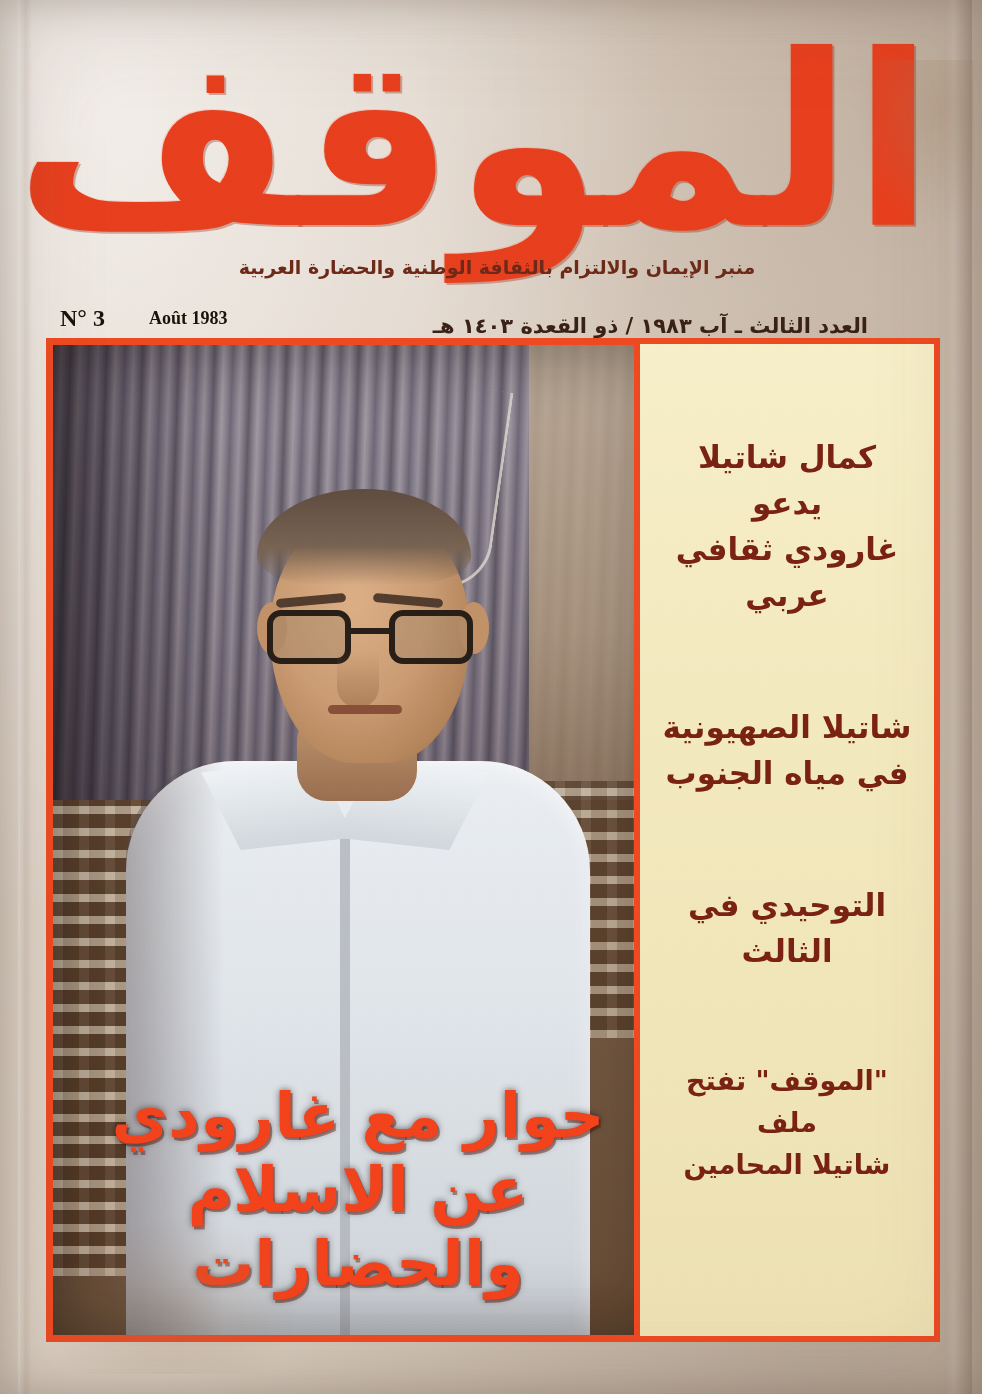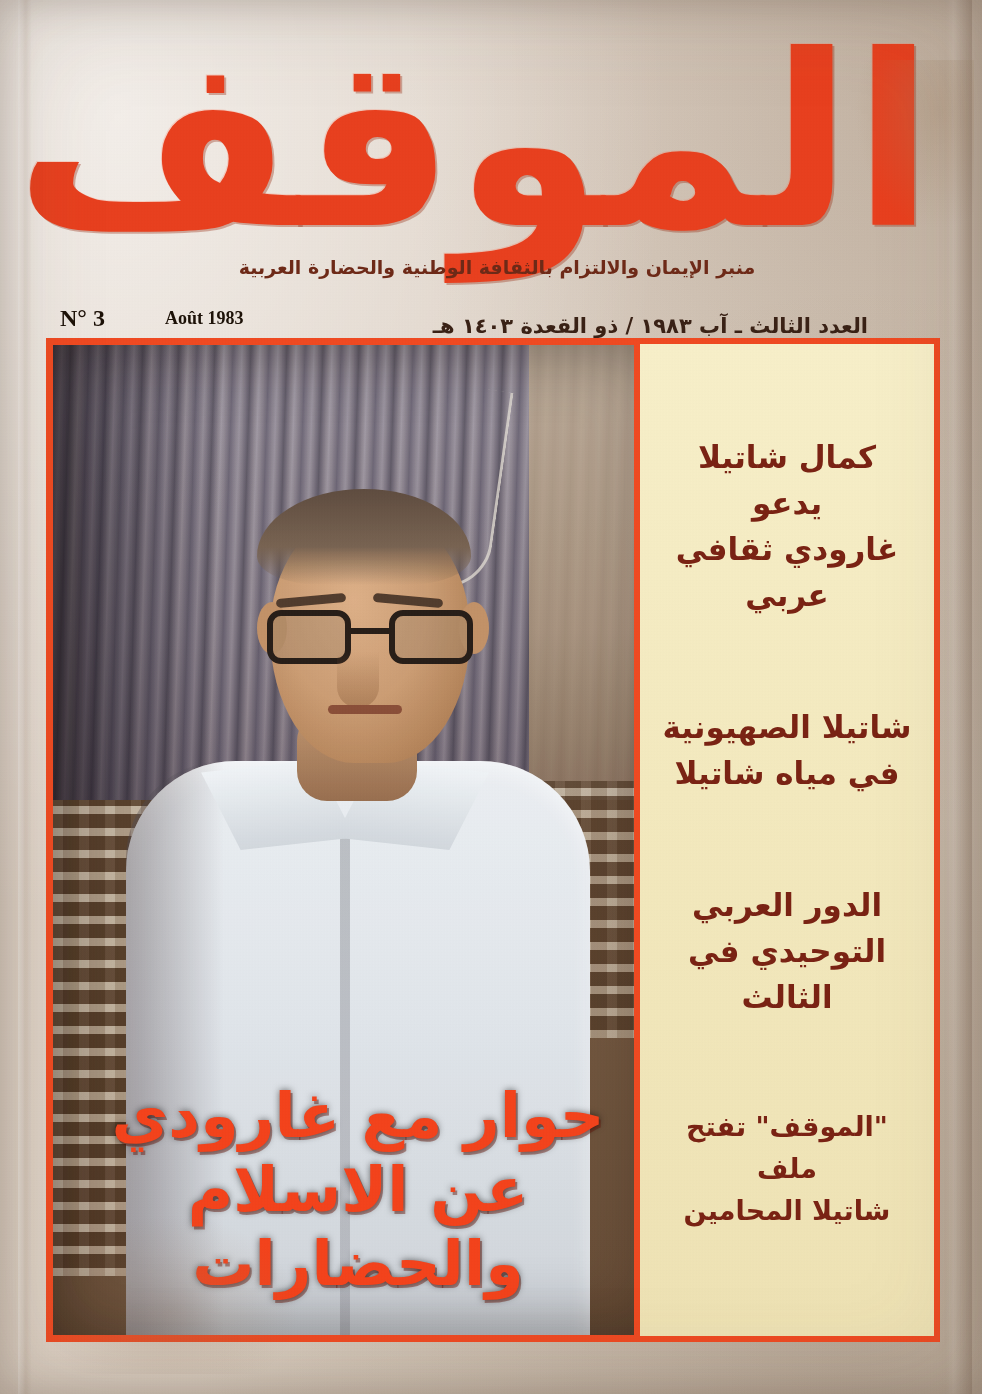--- a/index.html
+++ b/index.html
@@ -119,21 +119,21 @@
     font-size: 21px;
     font-weight: bold;
     direction: rtl;
     white-space: nowrap;
     margin-right: 66px;
     margin-top: 16px;
   }
   .issue-right-group {
     display: flex;
     align-items: center;
-    gap: 60px;
+    gap: 44px;
     direction: ltr;
   }
   .issue-number {
     color: #1d1208;
     font-size: 24px;
     font-weight: bold;
     font-family: "Liberation Serif", serif;
   }
   .issue-date {
     color: #1d1208;
@@ -494,24 +494,23 @@
     </div>
   </div>
 
   <div class="teasers">
     <div class="teaser">
       <span class="tline">كمال شاتيلا يدعو</span>
       <span class="tline">غارودي ثقافي عربي</span>
     </div>
     <div class="teaser">
       <span class="tline">شاتيلا الصهيونية</span>
-      <span class="tline">في مياه شاتيلا</span>
+      <span class="tline">في مياه الجنوب</span>
     </div>
     <div class="teaser">
-      <span class="tline">الدور العربي</span>
       <span class="tline">التوحيدي في الثالث</span>
     </div>
     <div class="teaser last">
       <span class="tline">"الموقف" تفتح ملف</span>
       <span class="tline">شاتيلا المحامين</span>
     </div>
   </div>
 
   <div class="stain1"></div>
   <div class="stain2"></div>

